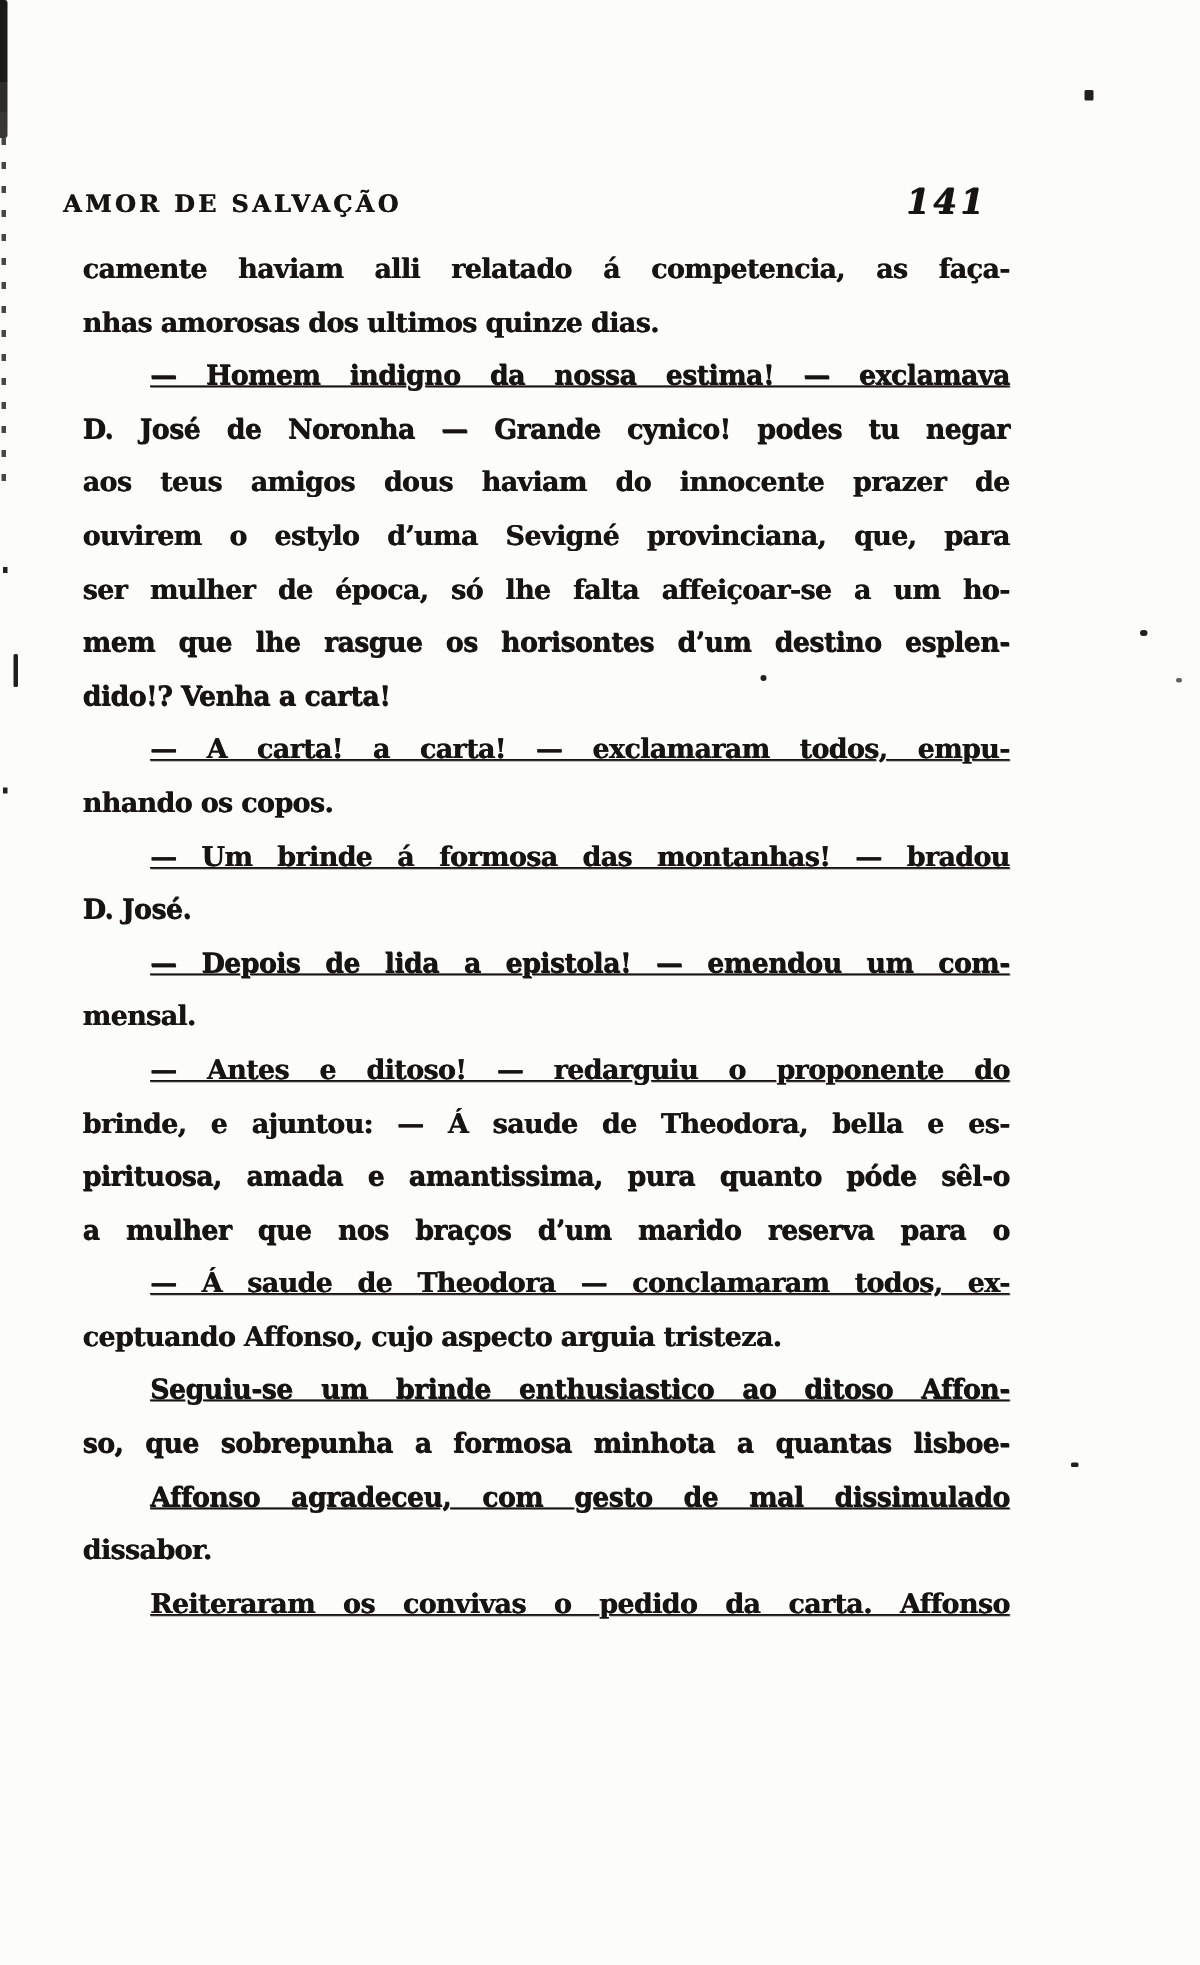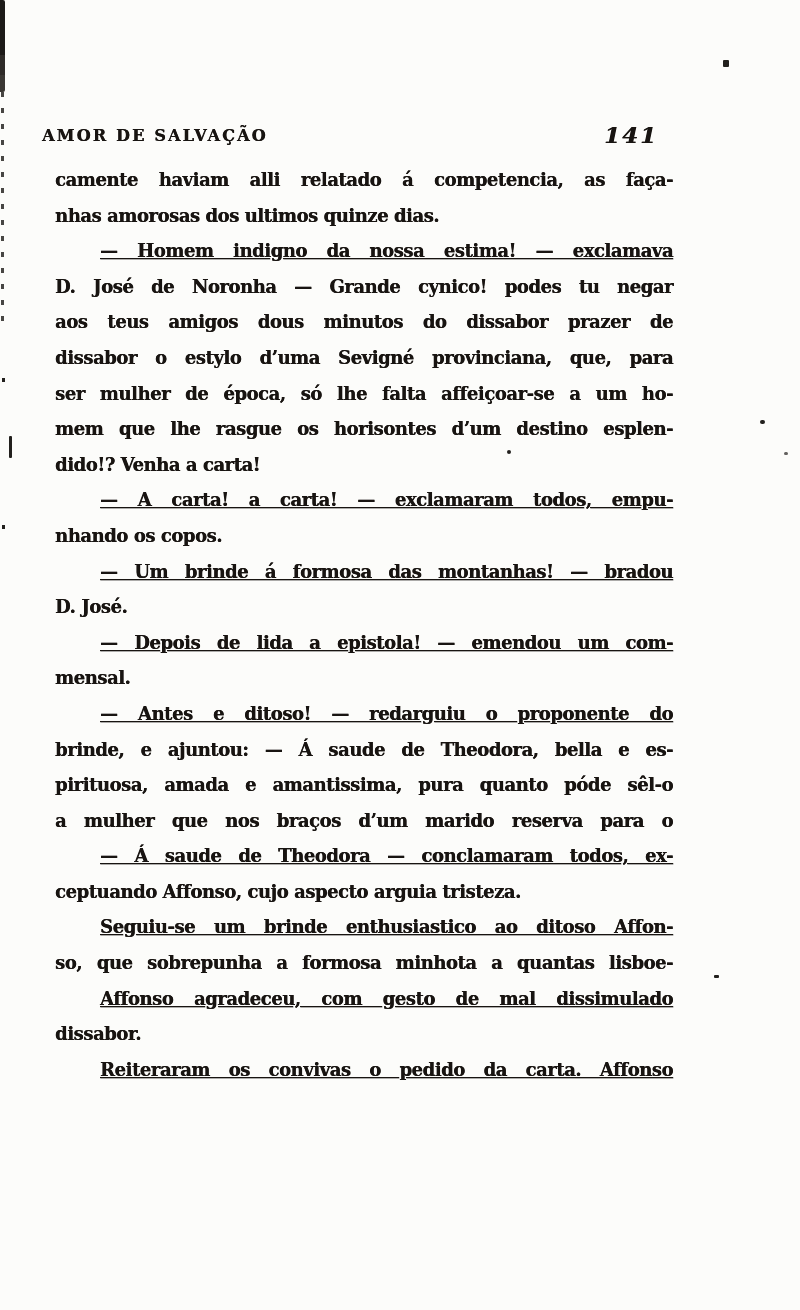--- a/index.html
+++ b/index.html
@@ -104,22 +104,22 @@
   </div>
 
   <div class="text-column">
       <div class="paragraph">
         <div class="line">camente haviam alli relatado á competencia, as faça-</div>
         <div class="line last">nhas amorosas dos ultimos quinze dias.</div>
       </div>
       <div class="paragraph">
         <div class="line indent">— Homem indigno da nossa estima! — exclamava</div>
         <div class="line">D. José de Noronha — Grande cynico! podes tu negar</div>
-        <div class="line">aos teus amigos dous minutos do dissabor prazer de</div>
-        <div class="line">dissabor o estylo d’uma Sevigné provinciana, que, para</div>
+        <div class="line">aos teus amigos dous haviam do innocente prazer de</div>
+        <div class="line">ouvirem o estylo d’uma Sevigné provinciana, que, para</div>
         <div class="line">ser mulher de época, só lhe falta affeiçoar-se a um ho-</div>
         <div class="line">mem que lhe rasgue os horisontes d’um destino esplen-</div>
         <div class="line last">dido!? Venha a carta!</div>
       </div>
       <div class="paragraph">
         <div class="line indent">— A carta! a carta! — exclamaram todos, empu-</div>
         <div class="line last">nhando os copos.</div>
       </div>
       <div class="paragraph">
         <div class="line indent">— Um brinde á formosa das montanhas! — bradou</div>

